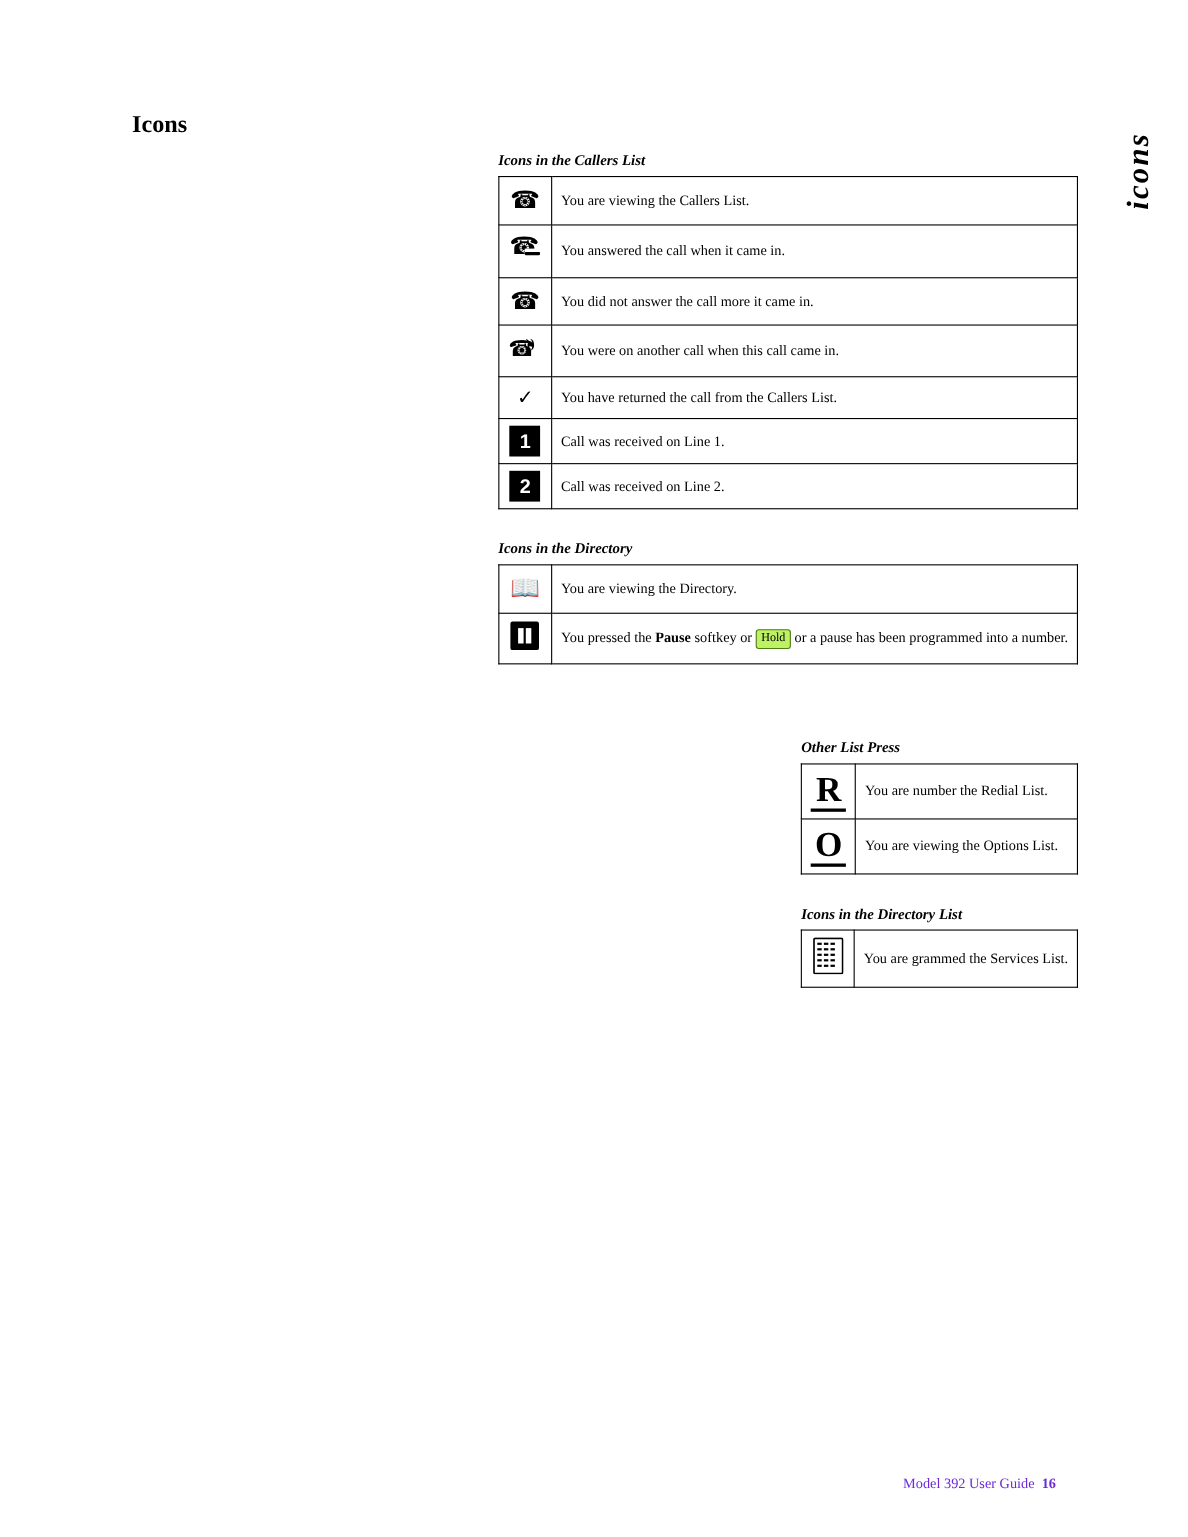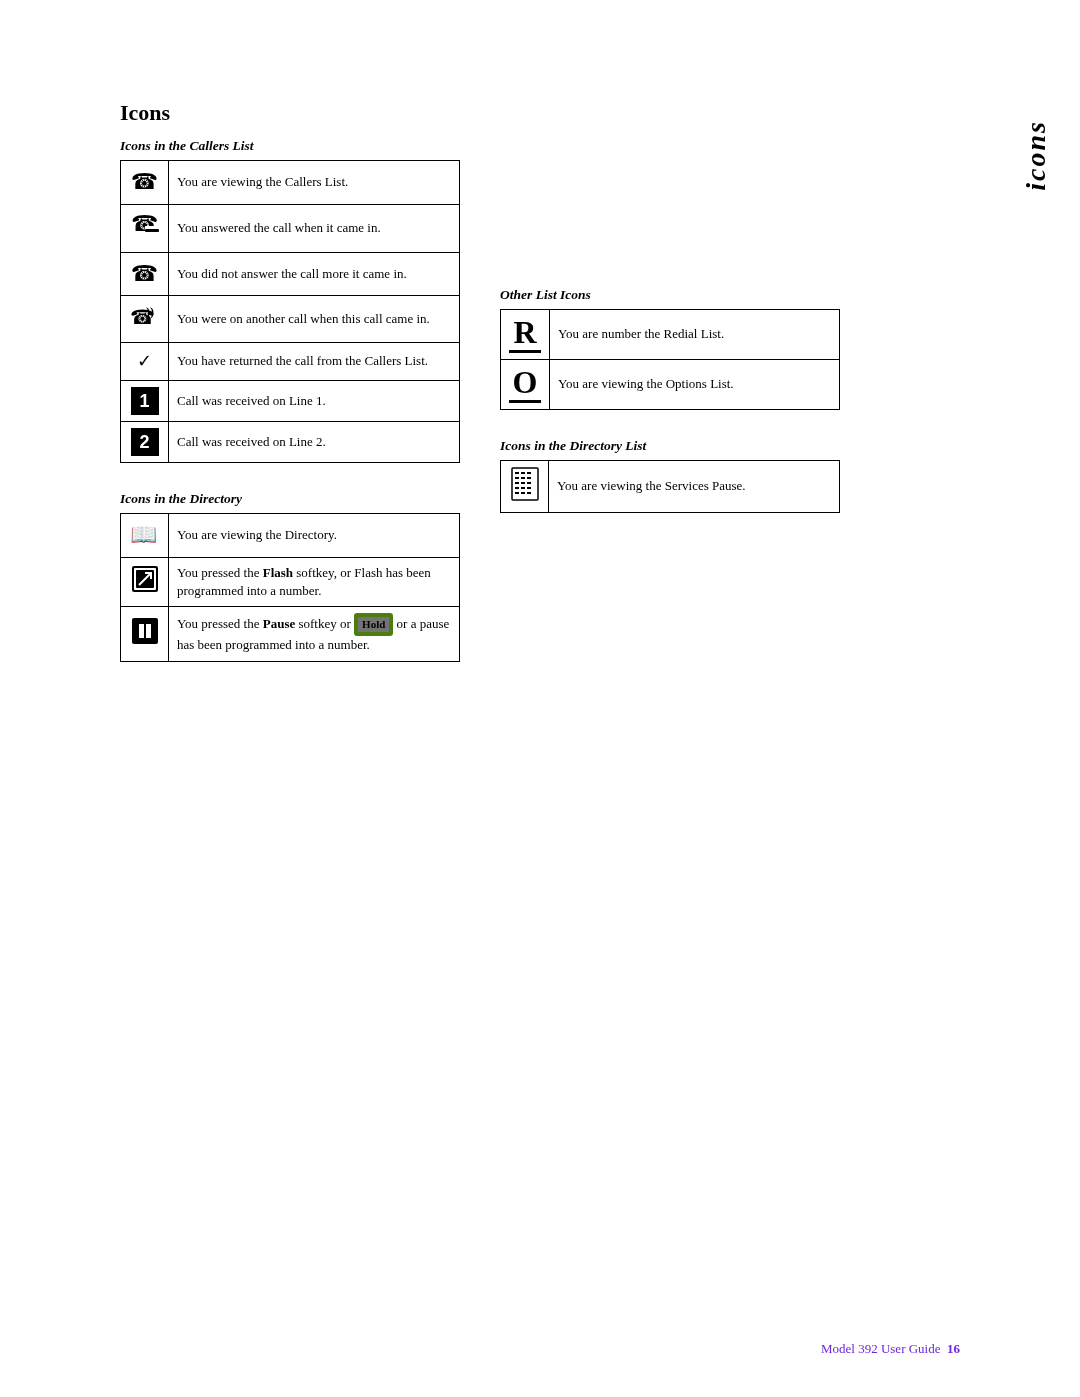--- a/index.html
+++ b/index.html
@@ -52,21 +52,22 @@
       font-size: 13.5px;
       line-height: 1.5;
       max-width: 320px;
       margin-bottom: 28px;
     }
 
     
     .two-col {
       display: flex;
       gap: 40px;
-      align-items: center;
+      align-items: flex-end;
+      flex-direction: column;
     }
 
     .left-col {
       flex: 0 0 340px;
     }
 
     .right-col {
       flex: 0 0 340px;
     }
 
@@ -123,26 +124,26 @@
     }
 
     
     .bold-inline {
       font-weight: bold;
     }
 
     
     .hold-btn {
       display: inline-block;
-      border: 4px solid #4d7c0f;
+      border: 1px solid #4d7c0f;
       border-radius: 3px;
       padding: 0px 4px;
       font-size: 11px;
-      font-weight: bold;
-      background: #737373;
+      font-weight: normal;
+      background: #bef264;
       vertical-align: middle;
     }
 
     
     .footer {
       position: absolute;
       bottom: 40px;
       right: 120px;
       font-size: 13px;
       color: #6d28d9;
@@ -234,36 +235,20 @@
         <table class="icon-table">
           <tbody>
 
             <tr>
               <td class="icon-cell">
                 <span style="font-size:22px;">📖</span>
               </td>
               <td>You are viewing the Directory.</td>
             </tr>
 
-            <tr>
-              <td class="icon-cell">
-                
-                <svg width="28" height="28" viewBox="0 0 28 28" xmlns="http://www.w3.org/2000/svg">
-                  <rect x="1" y="1" width="26" height="26" fill="black" rx="2"></rect>
-                  <rect x="3" y="3" width="22" height="22" fill="white" rx="1"></rect>
-                  <rect x="5" y="5" width="18" height="18" fill="black" rx="1"></rect>
-
-                  <line x1="8" y1="20" x2="20" y2="8" stroke="white" stroke-width="2"></line>
-                  <polyline points="14,8 20,8 20,14" fill="none" stroke="white" stroke-width="2"></polyline>
-                </svg>
-              </td>
-              <td>
-                You pressed the <span class="bold-inline">Flash</span> softkey, or Flash has been programmed into a number.
-              </td>
-            </tr>
 
             <tr>
               <td class="icon-cell">
                 
                 <svg width="28" height="28" viewBox="0 0 28 28" xmlns="http://www.w3.org/2000/svg">
                   <rect x="1" y="1" width="26" height="26" fill="black" rx="2"></rect>
                   <rect x="8" y="7" width="5" height="14" fill="white"></rect>
                   <rect x="15" y="7" width="5" height="14" fill="white"></rect>
                 </svg>
               </td>
@@ -271,21 +256,21 @@
                 You pressed the <span class="bold-inline">Pause</span> softkey or <span class="hold-btn">Hold</span> or a pause has been pro­grammed into a num­ber.
               </td>
             </tr>
           </tbody>
         </table>
 
       </div>
 
       <div class="right-col">
 
-        <div class="section-title">Other List Icons</div>
+        <div class="section-title">Other List Press</div>
         <table class="icon-table">
           <tbody>
 
             <tr>
               <td class="icon-cell-lg" style="border-right:1px solid #000;">
                 <span style="font-size:32px; font-weight:bold; font-family:serif; display:block; line-height:1;">R</span>
                 <div style="width:32px; height:3px; background:#000; margin:2px auto 0;"></div>
               </td>
               <td>You are number the Redial List.</td>
             </tr>
@@ -320,21 +305,21 @@
                   <rect x="10" y="15" width="4" height="2" fill="black"></rect>
                   <rect x="16" y="15" width="4" height="2" fill="black"></rect>
                   <rect x="4" y="20" width="4" height="2" fill="black"></rect>
                   <rect x="10" y="20" width="4" height="2" fill="black"></rect>
                   <rect x="16" y="20" width="4" height="2" fill="black"></rect>
                   <rect x="4" y="25" width="4" height="2" fill="black"></rect>
                   <rect x="10" y="25" width="4" height="2" fill="black"></rect>
                   <rect x="16" y="25" width="4" height="2" fill="black"></rect>
                 </svg>
               </td>
-              <td>You are viewing the Services Pause.</td>
+              <td>You are grammed the Services List.</td>
             </tr>
 
 
           </tbody>
         </table>
 
       </div>
     </div>
 
   </div>

